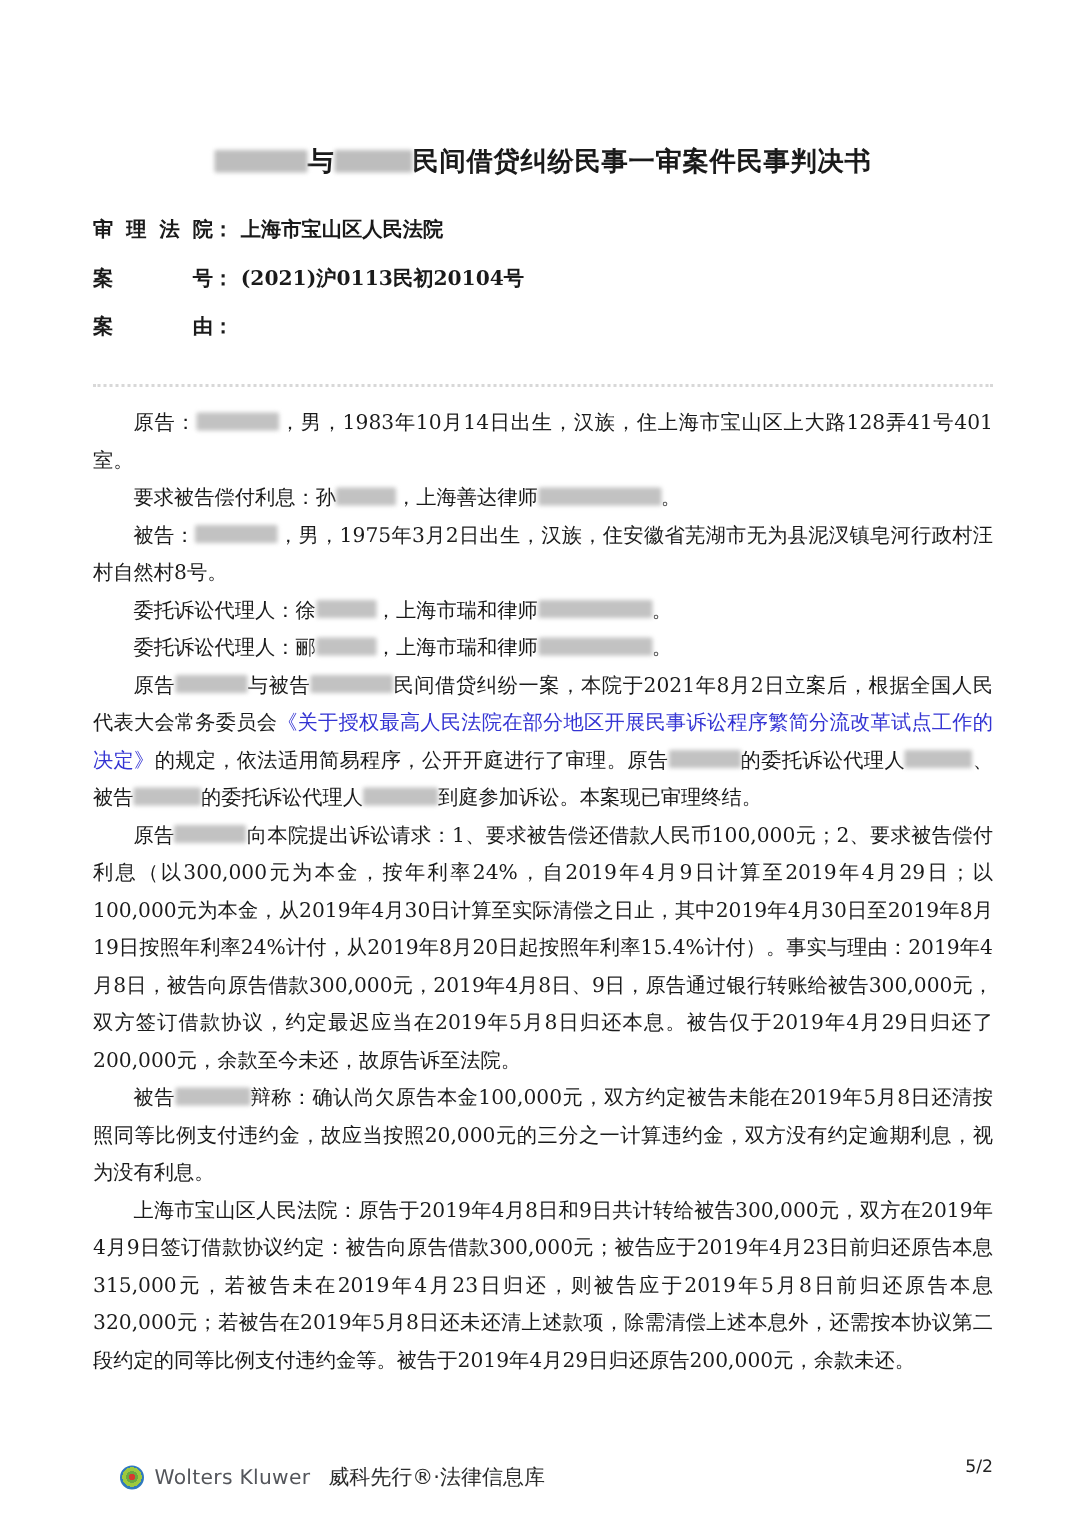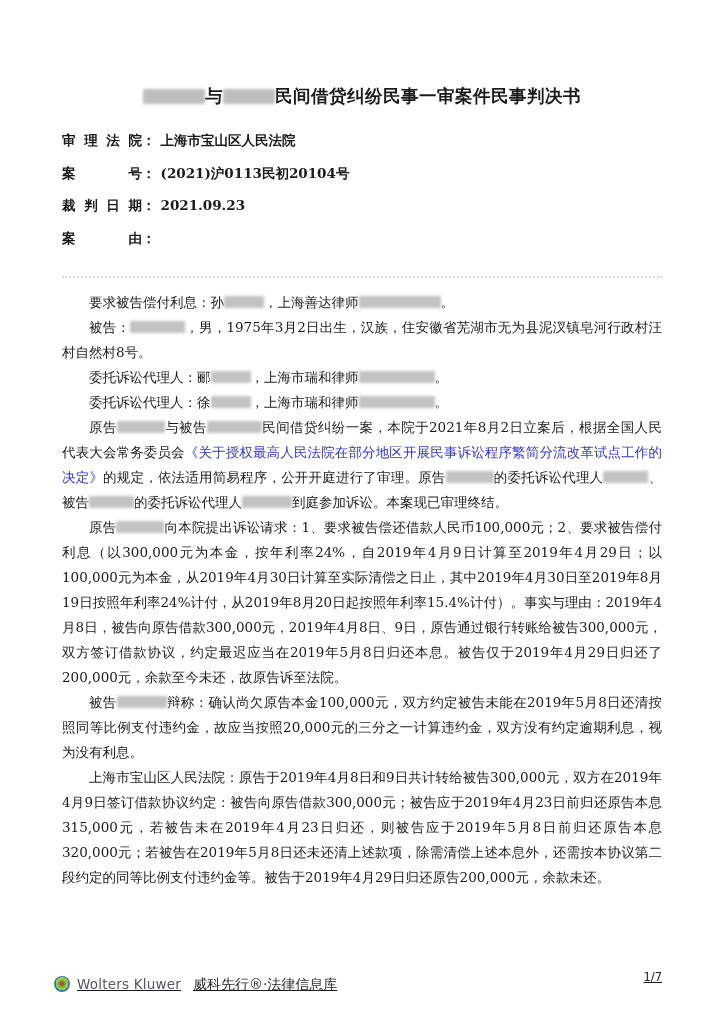--- a/index.html
+++ b/index.html
@@ -4,21 +4,21 @@
 <style>
   html,body { margin:0; padding:0; }
   body {
     width:724px; height:1024px;
     background:#ffffff;
     font-family:"DejaVu Serif","Liberation Serif",serif;
     color:#1a1a1a;
     position:relative;
     overflow:hidden;
   }
-  .page { position:absolute; inset:0; padding:0 62px; box-sizing:border-box; }
+  .page { position:absolute; inset:0; padding:12px 62px; box-sizing:border-box; }
 
   .doc-title {
     margin-top:84px;
     text-align:center;
     font-size:17.5px;
     font-weight:bold;
     line-height:24px;
     letter-spacing:.5px;
   }
 
@@ -48,24 +48,23 @@
     background:#c2c2c2;
     border-radius:1px;
     filter:blur(1.5px);
     vertical-align:-1px;
   }
   .doc-title .redact { height:15px; vertical-align:-2px; background:#bdbdbd; }
 
   .doc-link { color:var(--link-color,#3434d3); text-decoration:none; cursor:pointer; }
 
   .footer {
-    position:absolute; left:54px; right:62px; bottom:30px;
-    display:flex; align-items:flex-start;
+    position:absolute; left:80px; right:62px; bottom:30px;
+    display:flex; align-items:center;
     font-family:"DejaVu Sans","Liberation Sans",sans-serif;
-    text-decoration:underline;
   }
   .wk-logo {
     width:16px; height:16px; border-radius:50%;
     background:radial-gradient(circle at 50% 48%,
       #d63a2f 0 19%, #6aa842 19% 34%, #9dc93d 34% 56%, #3079bd 56% 100%);
     flex:0 0 auto;
   }
   .brand { margin-left:7px; font-size:13.5px; color:#54565b; letter-spacing:.2px; }
   .product { margin-left:12px; font-size:14px; color:#2b2b2b; }
   .pagenum { margin-left:auto; font-size:11.5px; color:#222; align-self:flex-start; margin-top:-6px; }
@@ -80,41 +79,38 @@
   <div class="meta">
       <div class="meta-row">
         <span class="meta-label"><span class="meta-label-text">审理法院</span><span class="meta-colon">：</span></span>
         <span class="meta-value">上海市宝山区人民法院</span>
       </div>
       <div class="meta-row">
         <span class="meta-label"><span class="meta-label-text">案号</span><span class="meta-colon">：</span></span>
         <span class="meta-value">(2021)沪0113民初20104号</span>
       </div>
       <div class="meta-row">
-        <span class="meta-label"><span class="meta-label-text">裁判日期</span><span class="meta-colon">：</span></span>
-        <span class="meta-value">2021.09.23</span>
-      </div>
-      <div class="meta-row">
         <span class="meta-label"><span class="meta-label-text">案由</span><span class="meta-colon">：</span></span>
       </div>
     </div>
 
   <hr class="divider">
 
   <div class="doc-body">
+      <p class="para"><span>原告：</span><span class="redact" style="width: 55px;"></span><span>，男，1983年10月14日出生，汉族，住上海市宝山区上大路128弄41号401室。</span></p>
       <p class="para"><span>要求被告偿付利息：孙</span><span class="redact" style="width: 40px;"></span><span>，上海善达律师</span><span class="redact" style="width: 82px;"></span><span>。</span></p>
       <p class="para"><span>被告：</span><span class="redact" style="width: 55px;"></span><span>，男，1975年3月2日出生，汉族，住安徽省芜湖市无为县泥汊镇皂河行政村汪村自然村8号。</span></p>
+      <p class="para"><span>委托诉讼代理人：徐</span><span class="redact" style="width: 40px;"></span><span>，上海市瑞和律师</span><span class="redact" style="width: 76px;"></span><span>。</span></p>
       <p class="para"><span>委托诉讼代理人：郦</span><span class="redact" style="width: 40px;"></span><span>，上海市瑞和律师</span><span class="redact" style="width: 76px;"></span><span>。</span></p>
-      <p class="para"><span>委托诉讼代理人：徐</span><span class="redact" style="width: 40px;"></span><span>，上海市瑞和律师</span><span class="redact" style="width: 76px;"></span><span>。</span></p>
       <p class="para"><span>原告</span><span class="redact" style="width: 48px;"></span><span>与被告</span><span class="redact" style="width: 55px;"></span><span>民间借贷纠纷一案，本院于2021年8月2日立案后，根据全国人民代表大会常务委员会</span><a class="doc-link">《关于授权最高人民法院在部分地区开展民事诉讼程序繁简分流改革试点工作的决定》</a><span>的规定，依法适用简易程序，公开开庭进行了审理。原告</span><span class="redact" style="width: 48px;"></span><span>的委托诉讼代理人</span><span class="redact" style="width: 45px;"></span><span>、被告</span><span class="redact" style="width: 45px;"></span><span>的委托诉讼代理人</span><span class="redact" style="width: 50px;"></span><span>到庭参加诉讼。本案现已审理终结。</span></p>
       <p class="para"><span>原告</span><span class="redact" style="width: 48px;"></span><span>向本院提出诉讼请求：1、要求被告偿还借款人民币100,000元；2、要求被告偿付利息（以300,000元为本金，按年利率24%，自2019年4月9日计算至2019年4月29日；以100,000元为本金，从2019年4月30日计算至实际清偿之日止，其中2019年4月30日至2019年8月19日按照年利率24%计付，从2019年8月20日起按照年利率15.4%计付）。事实与理由：2019年4月8日，被告向原告借款300,000元，2019年4月8日、9日，原告通过银行转账给被告300,000元，双方签订借款协议，约定最迟应当在2019年5月8日归还本息。被告仅于2019年4月29日归还了200,000元，余款至今未还，故原告诉至法院。</span></p>
       <p class="para"><span>被告</span><span class="redact" style="width: 50px;"></span><span>辩称：确认尚欠原告本金100,000元，双方约定被告未能在2019年5月8日还清按照同等比例支付违约金，故应当按照20,000元的三分之一计算违约金，双方没有约定逾期利息，视为没有利息。</span></p>
       <p class="para"><span>上海市宝山区人民法院：原告于2019年4月8日和9日共计转给被告300,000元，双方在2019年4月9日签订借款协议约定：被告向原告借款300,000元；被告应于2019年4月23日前归还原告本息315,000元，若被告未在2019年4月23日归还，则被告应于2019年5月8日前归还原告本息320,000元；若被告在2019年5月8日还未还清上述款项，除需清偿上述本息外，还需按本协议第二段约定的同等比例支付违约金等。被告于2019年4月29日归还原告200,000元，余款未还。</span></p>
     </div>
 
   <div class="footer">
     <span class="wk-logo"></span>
     <span class="brand">Wolters Kluwer</span>
     <span class="product">威科先行®·法律信息库</span>
-    <span class="pagenum">1/7</span>
+    <span class="pagenum">5/2</span>
   </div>
 
 </div>
 
 </body></html>

